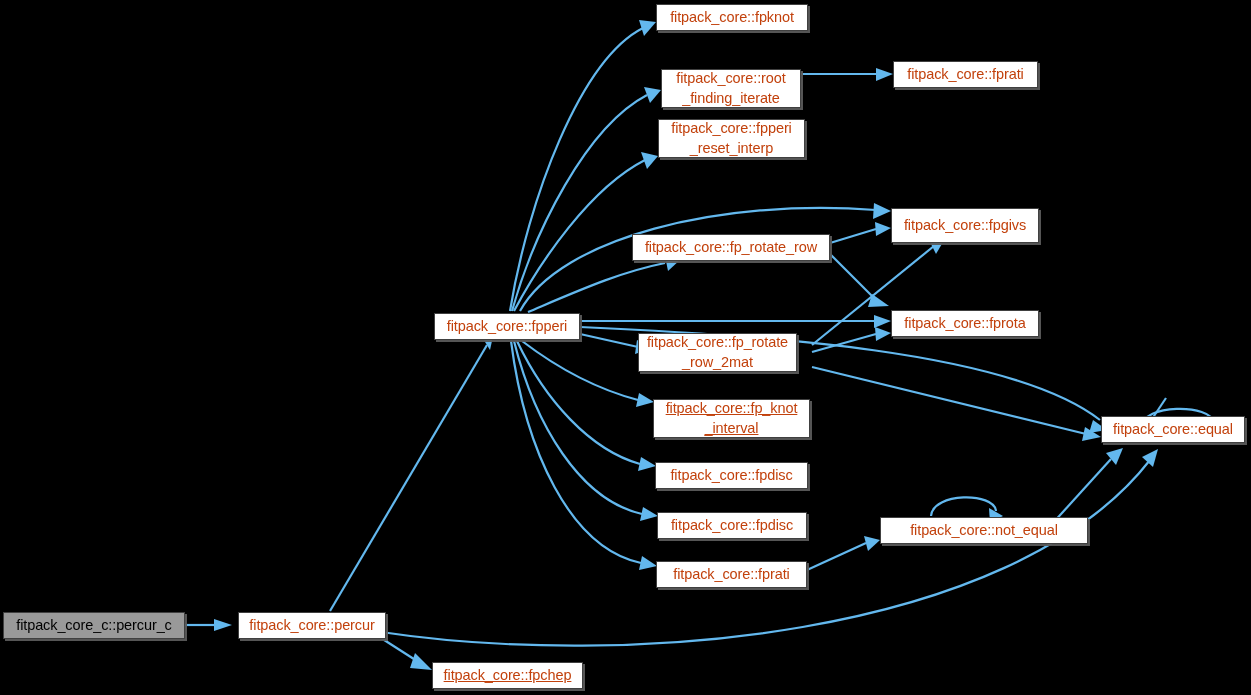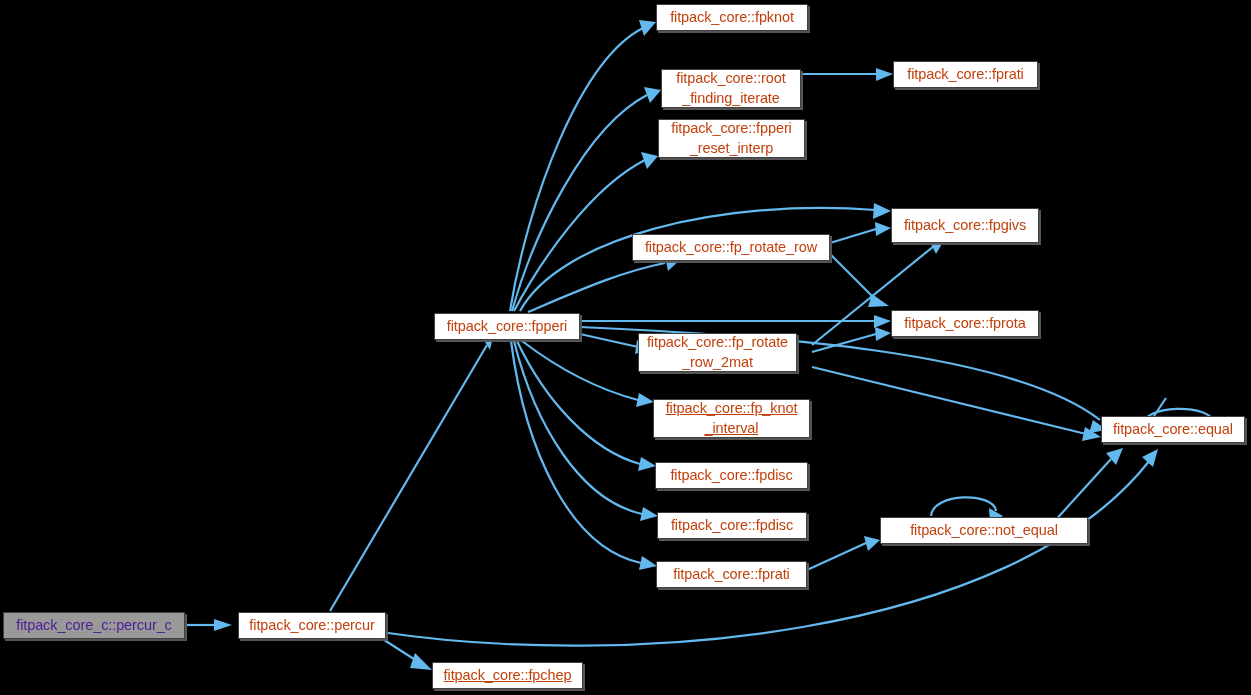--- a/index.html
+++ b/index.html
@@ -44,21 +44,21 @@
     justify-content: center;
     text-align: center;
     box-shadow: 2px 2px 0 rgba(90,90,90,0.95);
     white-space: pre-line;
     letter-spacing: -0.1px;
     z-index: 2;
   }
   .node.current {
     background: #999999;
     border: 1px solid #404040;
-    color: #4c1d95;
+    color: #000000;
   }
 </style>
 </head>
 <body>
 
 <div id="canvas">
 
   <svg id="edges" viewBox="0 0 1251 695">
 
     <g>

